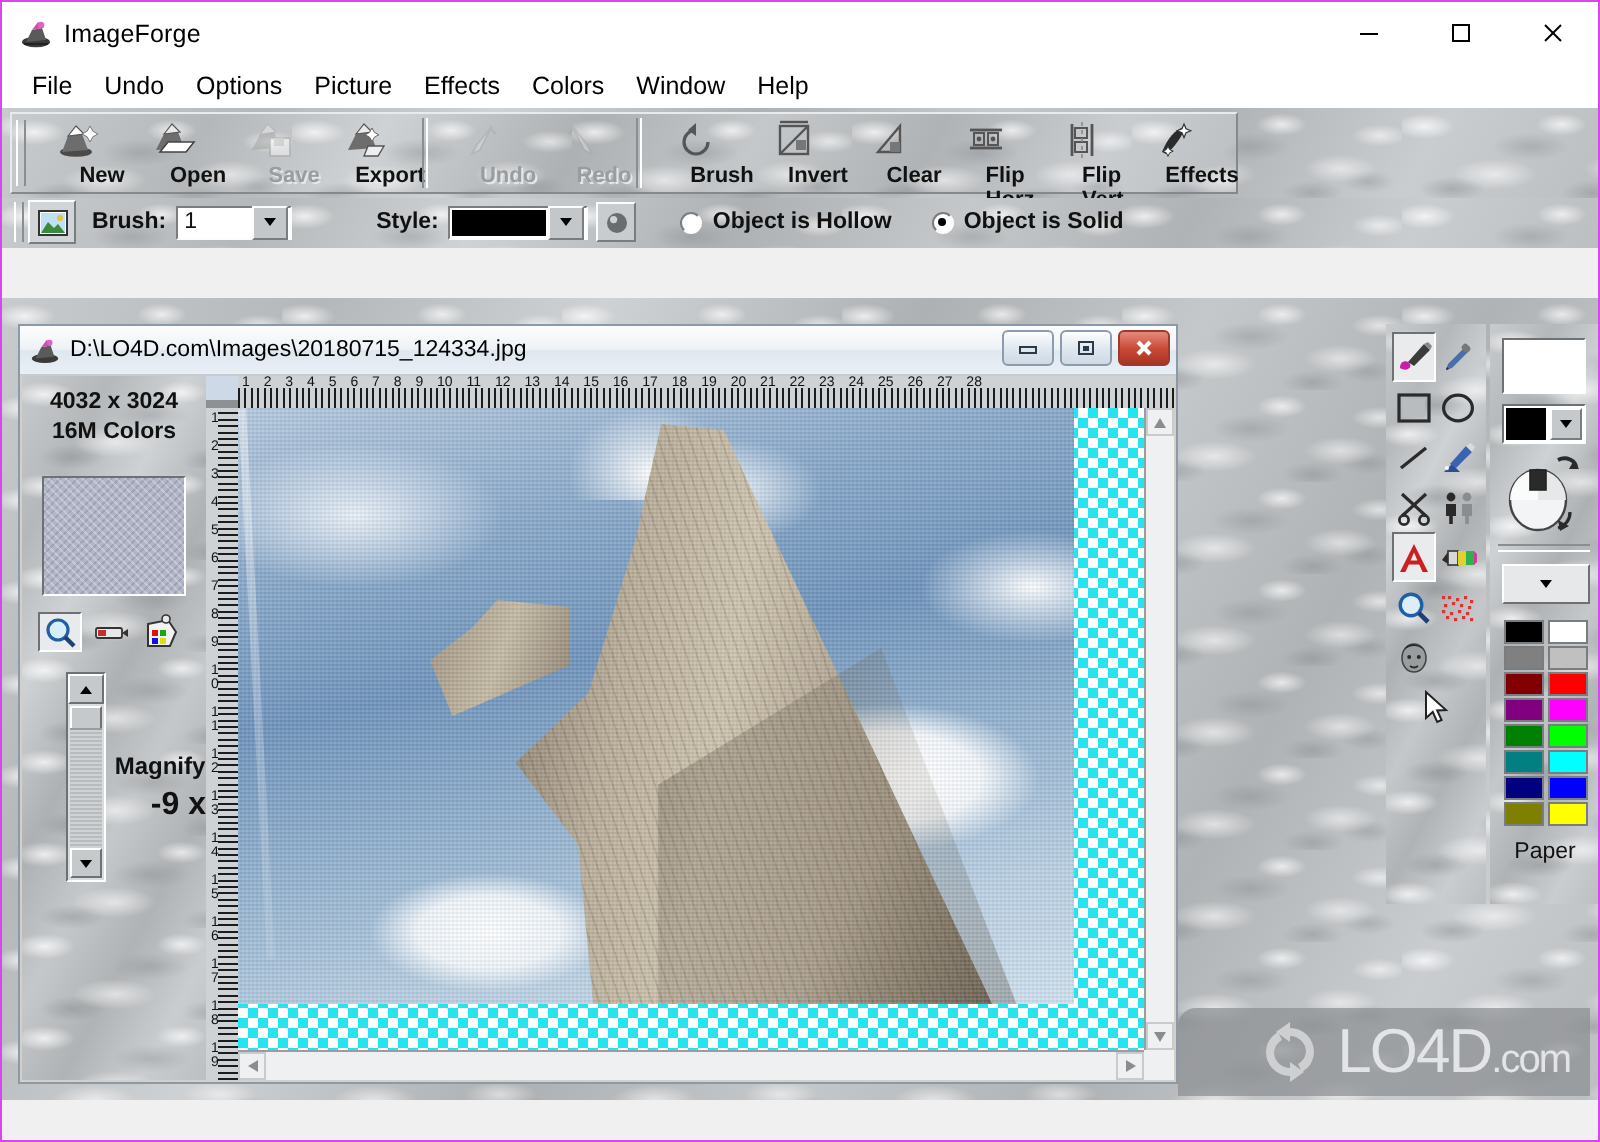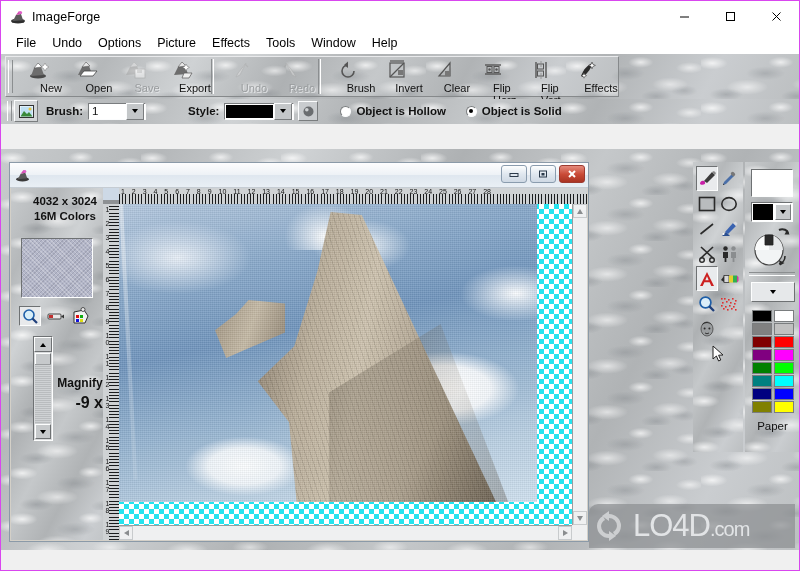--- a/index.html
+++ b/index.html
@@ -61,21 +61,21 @@
     box-sizing:border-box;
   }
   .tb-inner{position:absolute;left:4px;top:2px;width:614px;height:41px;
     border-top:1px solid #e9eaec;border-left:1px solid #e9eaec;
     border-bottom:1px solid #86898b;border-right:1px solid #86898b;
     display:flex;align-items:center;box-sizing:border-box;}
   .tb-grip{width:3px;height:33px;margin-left:2px;margin-right:2px;
     border-left:1px solid #fff;border-right:1px solid #8b8e90;}
   .tb-btn{width:48px;height:38px;display:flex;flex-direction:column;align-items:center;
     justify-content:flex-start;padding-top:1px;box-sizing:border-box;}
-  .tb-btn .lbl{font-size:11px;margin-top:1px;color:#111;font-weight:normal;padding-left:24px;}
+  .tb-btn .lbl{font-size:11px;margin-top:1px;color:#111;font-weight:bold;padding-left:24px;}
   .tb-btn.dim .lbl{color:#9a9d9f;text-shadow:1px 1px 0 #e4e6e8;}
   .tb-sep{width:1px;height:35px;border-left:1px solid #8b8e90;border-right:1px solid #fff;margin:0 4px;}
   .ico{width:24px;height:22px;position:relative;}
   
   .optbar{position:absolute;left:0;top:98px;width:798px;height:25px;}
   .optbar2{position:absolute;left:0;top:123px;width:798px;height:25px;}
   .opt-inner{position:absolute;left:4px;top:1px;height:22px;display:flex;align-items:center;}
   .sunk{border-top:1px solid #7a7d7f;border-left:1px solid #7a7d7f;
         border-bottom:1px solid #fbfcfd;border-right:1px solid #fbfcfd;background:#fff;}
   .rzd{border-top:1px solid #fbfcfd;border-left:1px solid #fbfcfd;
@@ -104,21 +104,21 @@
   .child-tb{height:24px;position:relative;
     background:linear-gradient(180deg,#fdfdfe 0%,#eef2f6 48%,#dfe7ef 52%,#e9eff5 100%);
     display:flex;align-items:center;border-bottom:1px solid #c5ccd3;}
   .child-title{font-size:11.5px;color:#000;margin-left:5px;}
   .cwbtns{position:absolute;right:3px;top:2px;display:flex;gap:3px;}
   .cwbtn{width:26px;height:18px;border-radius:3px;
     border:1px solid #8a9cae;background:linear-gradient(180deg,#fdfefe,#dfe7ef 52%,#cfd9e4);
     display:flex;align-items:center;justify-content:center;box-sizing:border-box;}
   .cwbtn.close{border-color:#9c3a30;background:linear-gradient(180deg,#e58a7c,#c94b37 52%,#a93322);}
   .child-body{position:absolute;left:1px;top:25px;right:1px;bottom:1px;}
-  .info-panel{position:absolute;left:0;top:0;width:108px;bottom:0;}
+  .info-panel{position:absolute;left:0;top:0;width:92px;bottom:0;}
   .info-dim{text-align:center;font-size:11.5px;font-weight:bold;color:#111;padding-top:7px;}
   .info-col{text-align:center;font-size:11.5px;font-weight:bold;color:#111;padding-top:3px;}
   .thumb{position:absolute;left:10px;top:50px;width:72px;height:60px;box-sizing:border-box;
     border-top:1px solid #6e7173;border-left:1px solid #6e7173;
     border-bottom:1px solid #fdfefe;border-right:1px solid #fdfefe;
     background-color:#b3b6c8;
     background-image:repeating-linear-gradient(45deg,rgba(255,255,255,.25) 0 1px,rgba(0,0,0,0) 1px 3px),
                      repeating-linear-gradient(-45deg,rgba(90,92,110,.22) 0 1px,rgba(0,0,0,0) 1px 3px);}
   .mini-tools{position:absolute;left:8px;top:118px;display:flex;align-items:center;gap:3px;}
   .mtool{width:22px;height:20px;box-sizing:border-box;display:flex;align-items:center;justify-content:center;}
@@ -245,21 +245,21 @@
   
   .statusbar{position:absolute;left:0;bottom:0;width:798px;height:22px;
     background:#f0f0f0;border-top:1px solid #d4d4d4;display:flex;align-items:center;padding:0 2px;box-sizing:border-box;}
   .st-cell{height:17px;box-sizing:border-box;
     border-top:1px solid #a0a3a5;border-left:1px solid #a0a3a5;
     border-bottom:1px solid #fdfefe;border-right:1px solid #fdfefe;
     display:flex;align-items:center;padding-left:4px;font-size:11.5px;color:#111;background:#f0f0f0;margin-right:3px;}
   
   .watermark{position:absolute;right:4px;bottom:22px;width:206px;height:44px;
     background:rgba(140,143,145,.72);border-radius:9px 0 0 0;
-    display:flex;align-items:center;justify-content:flex-start;padding-right:10px;box-sizing:border-box;}
+    display:flex;align-items:center;justify-content:flex-end;padding-right:10px;box-sizing:border-box;}
   .wm-text{font-size:31px;color:#e2e4e6;letter-spacing:-1px;font-family:"Liberation Sans",sans-serif;}
   .wm-text .sm{font-size:20px;}
   .wm-logo{width:40px;height:34px;margin-right:4px;}
   .mdi-bg{position:absolute;left:0;top:148px;width:798px;height:401px;}
 </style>
 </head>
 <body>
 
 <div class="app">
 
@@ -293,21 +293,21 @@
       </div>
     </div>
   </div>
 
   <div class="menubar">
     <div class="menu-item">File</div>
     <div class="menu-item">Undo</div>
     <div class="menu-item">Options</div>
     <div class="menu-item">Picture</div>
     <div class="menu-item">Effects</div>
-    <div class="menu-item">Tools</div>
+    <div class="menu-item">Colors</div>
     <div class="menu-item">Window</div>
     <div class="menu-item">Help</div>
   </div>
 
   <div class="toolbar tex">
     <div class="tb-inner tex">
       <div class="tb-grip"></div>
 
       <div class="tb-btn">
         <span class="ico">
@@ -498,20 +498,21 @@
   <div class="child">
     <div class="child-tb">
       <span style="margin-left:5px;display:flex;">
         <svg width="15" height="15" viewBox="0 0 16 16">
           <ellipse cx="8" cy="12" rx="7" ry="2.4" fill="#3a3a3a"></ellipse>
           <path d="M3 12 L6 6 L11 5 L13 11 Z" fill="#5a5a5a"></path>
           <path d="M6 6 L9 2 L12 5 L11 5 Z" fill="#d44ab0"></path>
           <circle cx="10.5" cy="3.5" r="1.5" fill="#e060c8"></circle>
         </svg>
       </span>
+      <span class="child-title">D:\LO4D.com\Images\20180715_124334.jpg</span>
       <div class="cwbtns">
         <div class="cwbtn">
           <svg width="12" height="8" viewBox="0 0 12 8">
               <rect x="2" y="3.5" width="8" height="3" fill="none" stroke="#2b3a4a" stroke-width="1"></rect>
             </svg>
         </div>
         <div class="cwbtn">
           <svg width="12" height="10" viewBox="0 0 12 10">
               <rect x="2.5" y="2" width="7" height="6" fill="none" stroke="#2b3a4a" stroke-width="1"></rect>
               <rect x="4.5" y="4" width="3" height="2.5" fill="#2b3a4a"></rect>

